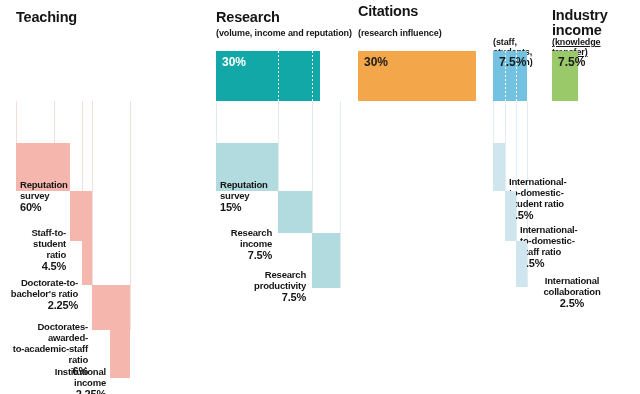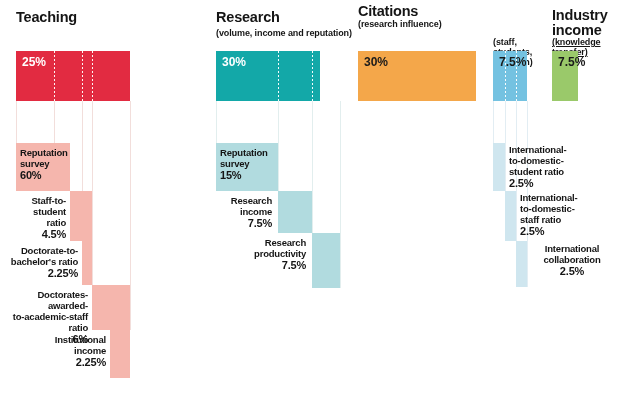--- a/index.html
+++ b/index.html
@@ -62,20 +62,21 @@
     box-sizing:border-box;
   }
   .seg-label{
     position:absolute;
     text-align:right;
     font-weight:bold;
     font-size:9.5px;
     line-height:11px;
     letter-spacing:-0.2px;
     color:#151515;
+    margin-top:32px;
   }
   .seg-label.left-al{text-align:left;}
   .seg-label .val{font-size:11px;display:block;margin-top:1px;}
 
   
   .guide{
     position:absolute;
     width:1px;
     background:#e9e4e2;
   }
@@ -83,26 +84,20 @@
   .guide.tealline{background:#e2eeee;}
   .guide.blueline{background:#e2edf3;}
 </style>
 </head>
 <body>
 
 <div id="stage">
 
   <div class="cat-title" style="left:16px;top:10px;">Teaching</div>
 
-  <div class="mainbar" style="left:16px;top:51px;width:114px;height:50px;background:#e22b41;">
-    <span class="pct">25%</span>
-    <span class="divider" style="left:38px;"></span>
-    <span class="divider" style="left:66px;"></span>
-    <span class="divider" style="left:76px;"></span>
-  </div>
 
   <div class="guide pinkline" style="left:16px;top:101px;height:42px;"></div>
   <div class="guide pinkline" style="left:54px;top:101px;height:90px;"></div>
   <div class="guide pinkline" style="left:82px;top:101px;height:140px;"></div>
   <div class="guide pinkline" style="left:92px;top:101px;height:184px;"></div>
   <div class="guide pinkline" style="left:130px;top:101px;height:229px;"></div>
 
   <div class="seg" style="left:16px;top:143px;width:54px;height:48px;background:#f5b6ad;"></div>
   <div class="seg-label left-al" style="left:20px;top:147px;width:60px;">
     Reputation<br>survey<br><span class="val">60%</span>
@@ -151,21 +146,21 @@
   <div class="seg-label" style="left:206px;top:195px;width:66px;">
     Research<br>income<br><span class="val">7.5%</span>
   </div>
 
   <div class="seg" style="left:312px;top:233px;width:28px;height:55px;background:#b1dbdf;"></div>
   <div class="seg-label" style="left:230px;top:237px;width:76px;">
     Research<br>productivity<br><span class="val">7.5%</span>
   </div>
 
   <div class="cat-title" style="left:358px;top:4px;">Citations</div>
-  <div class="cat-sub" style="left:358px;top:19px;">(research influence)</div>
+  <div class="cat-sub" style="left:358px;top:28px;">(research influence)</div>
 
   <div class="mainbar" style="left:358px;top:51px;width:118px;height:50px;background:#f4a74a;">
     <span class="pct dark">30%</span>
   </div>
 
   <div class="cat-sub" style="left:493px;top:37px;width:62px;white-space:pre-line;">(staff, students,
 research)</div>
 
   <div class="mainbar" style="left:493px;top:51px;width:34px;height:50px;background:#74c2e1;">
     <span class="pct dark">7.5%</span>

